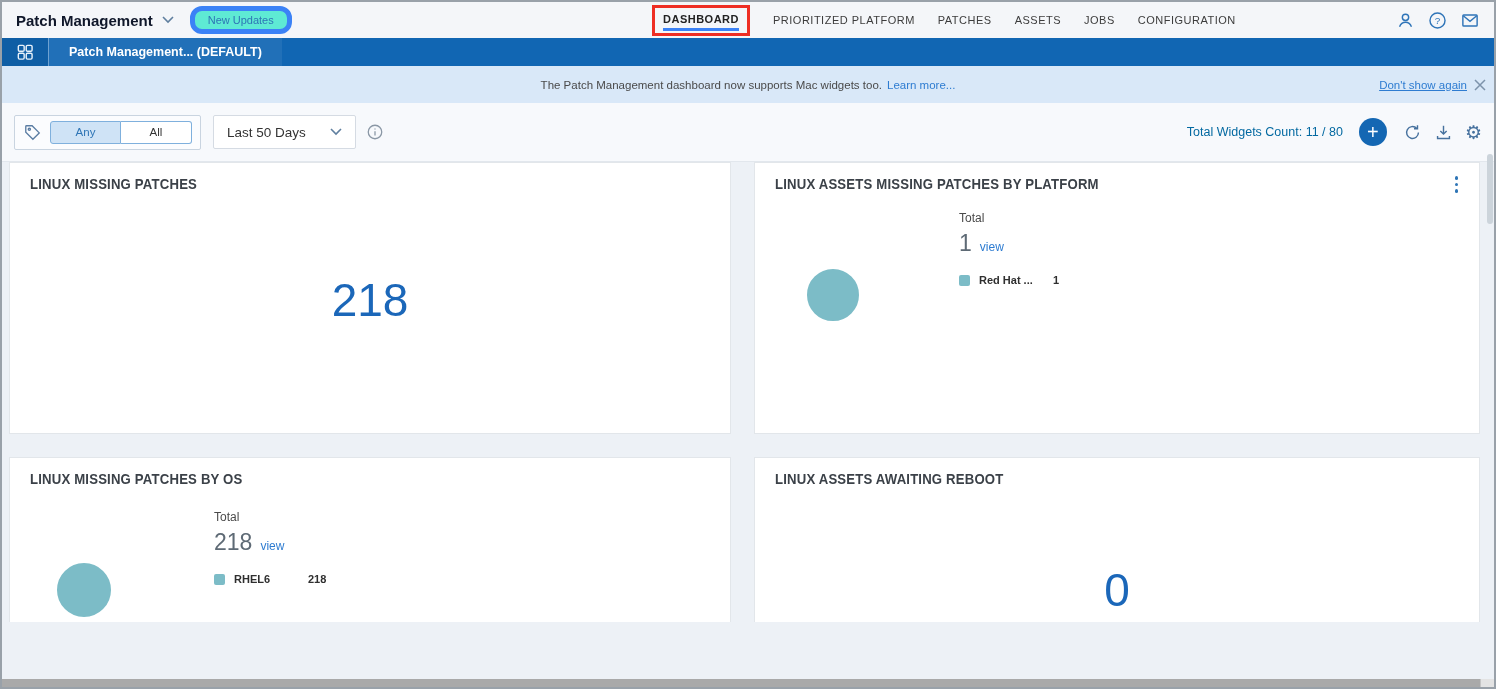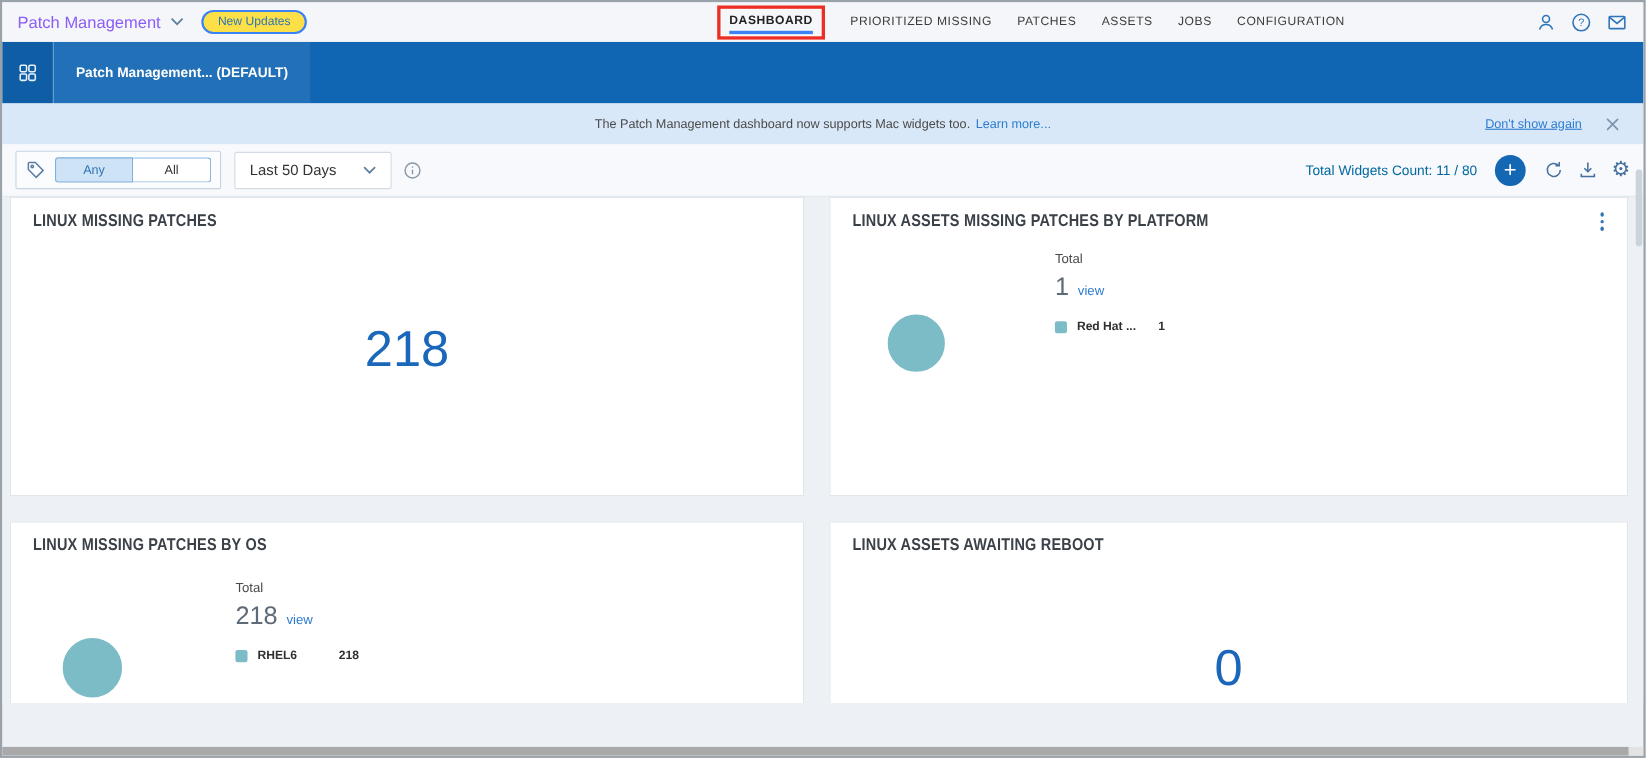--- a/index.html
+++ b/index.html
@@ -13,64 +13,64 @@
     color:#333;
   }
   svg { display:block; }
 
   
   .app-header{
     height:36px; background:#f4f6f9; display:flex; align-items:center;
     padding:0 14px; position:relative;
   }
   .brand{ display:flex; align-items:center; gap:9px; }
-  .app-title{ font-size:15px; font-weight:400; color:#8b5cf6; }
+  .app-title{ font-size:15px; font-weight:700; color:#0f172a; }
   .new-updates{
-    margin-left:16px; font-size:11px; color:#2e75b6; background:#fde047;
-    border:2px solid #3b82f6; border-radius:12px; padding:3px 13px; cursor:pointer;
+    margin-left:16px; font-size:11px; color:#2e75b6; background:#5eead4;
+    border:5px solid #3b82f6; border-radius:12px; padding:3px 13px; cursor:pointer;
   }
   .main-nav{
     position:absolute; left:650px; top:0; bottom:0;
     display:flex; align-items:center; gap:23px;
   }
   .nav-item{ font-size:11px; letter-spacing:.5px; color:#3c3c3c; cursor:pointer; white-space:nowrap; }
   .annotation-box{
     border:3px solid #ee2e24; padding:5px 8px 2px 8px; display:flex; align-items:center;
   }
   .nav-item.active{
     font-weight:700; color:#222; border-bottom:3px solid #3b82f6; padding-bottom:3px;
   }
   .header-icons{ margin-left:auto; display:flex; align-items:center; gap:13px; }
   .hicon{ cursor:pointer; }
 
   
-  .dash-bar{ height:56px; background:#1166b3; display:flex; align-items:stretch; }
+  .dash-bar{ height:28px; background:#1166b3; display:flex; align-items:stretch; }
   .dash-icon-cell{
     width:46px; display:flex; align-items:center; justify-content:center;
     background:rgba(0,0,0,.08); cursor:pointer;
   }
   .dash-tab{
     display:flex; align-items:center; padding:0 20px;
     background:rgba(255,255,255,.07); border-left:1px solid rgba(255,255,255,.35);
     color:#fff; font-size:12.5px; font-weight:700; cursor:pointer;
   }
 
   
   .notice{
     height:37px; background:#d9e8f8; display:flex; align-items:center; justify-content:center;
     font-size:11.5px; color:#4a4a4a; position:relative;
   }
   .link{ color:#2e7cd1; cursor:pointer; }
   .notice-msg{ margin-right:5px; }
-  .notice-dismiss{ position:absolute; right:22px; display:flex; align-items:center; gap:22px; }
+  .notice-dismiss{ position:absolute; right:8px; display:flex; align-items:center; gap:7px; }
   .dismiss-link{ text-decoration:underline; font-size:11.5px; }
 
   
   .toolbar{
-    height:48px; background:#f7f9fc; border-bottom:1px solid #e2e7ed;
+    height:59px; background:#f7f9fc; border-bottom:1px solid #e2e7ed;
     display:flex; align-items:center; padding:0 12px;
   }
   .tag-wrap{ display:flex; align-items:center; gap:8px; border:1px solid #c9d4e0; padding:5px 8px; background:#fbfcfe; border-radius:2px; }
   .toggle-group{ display:flex; }
   .toggle-btn{
     width:71px; height:23px; display:flex; align-items:center; justify-content:center;
     font-size:11.5px; border:1px solid #7fb0dd; background:#fff; color:#333; cursor:pointer;
   }
   .toggle-btn.first{ border-radius:3px 0 0 3px; }
   .toggle-btn.last{ border-radius:0 3px 3px 0; border-left:none; }
@@ -137,21 +137,21 @@
           <path d="M1 1l5 5 5-5" fill="none" stroke="#5f7f9f" stroke-width="1.6"></path>
         </svg>
     </span>
   </div>
   <button class="new-updates">New Updates</button>
 
   <nav class="main-nav">
     <span class="annotation-box">
       <span class="nav-item active">DASHBOARD</span>
     </span>
-    <span class="nav-item">PRIORITIZED MISSING</span>
+    <span class="nav-item">PRIORITIZED PLATFORM</span>
     <span class="nav-item">PATCHES</span>
     <span class="nav-item">ASSETS</span>
     <span class="nav-item">JOBS</span>
     <span class="nav-item">CONFIGURATION</span>
   </nav>
 
   <div class="header-icons">
     <span class="hicon">
       <svg width="19" height="19" viewBox="0 0 24 24" fill="none" stroke="#2e74b8" stroke-width="1.8">
         <circle cx="12" cy="8" r="4"></circle>

